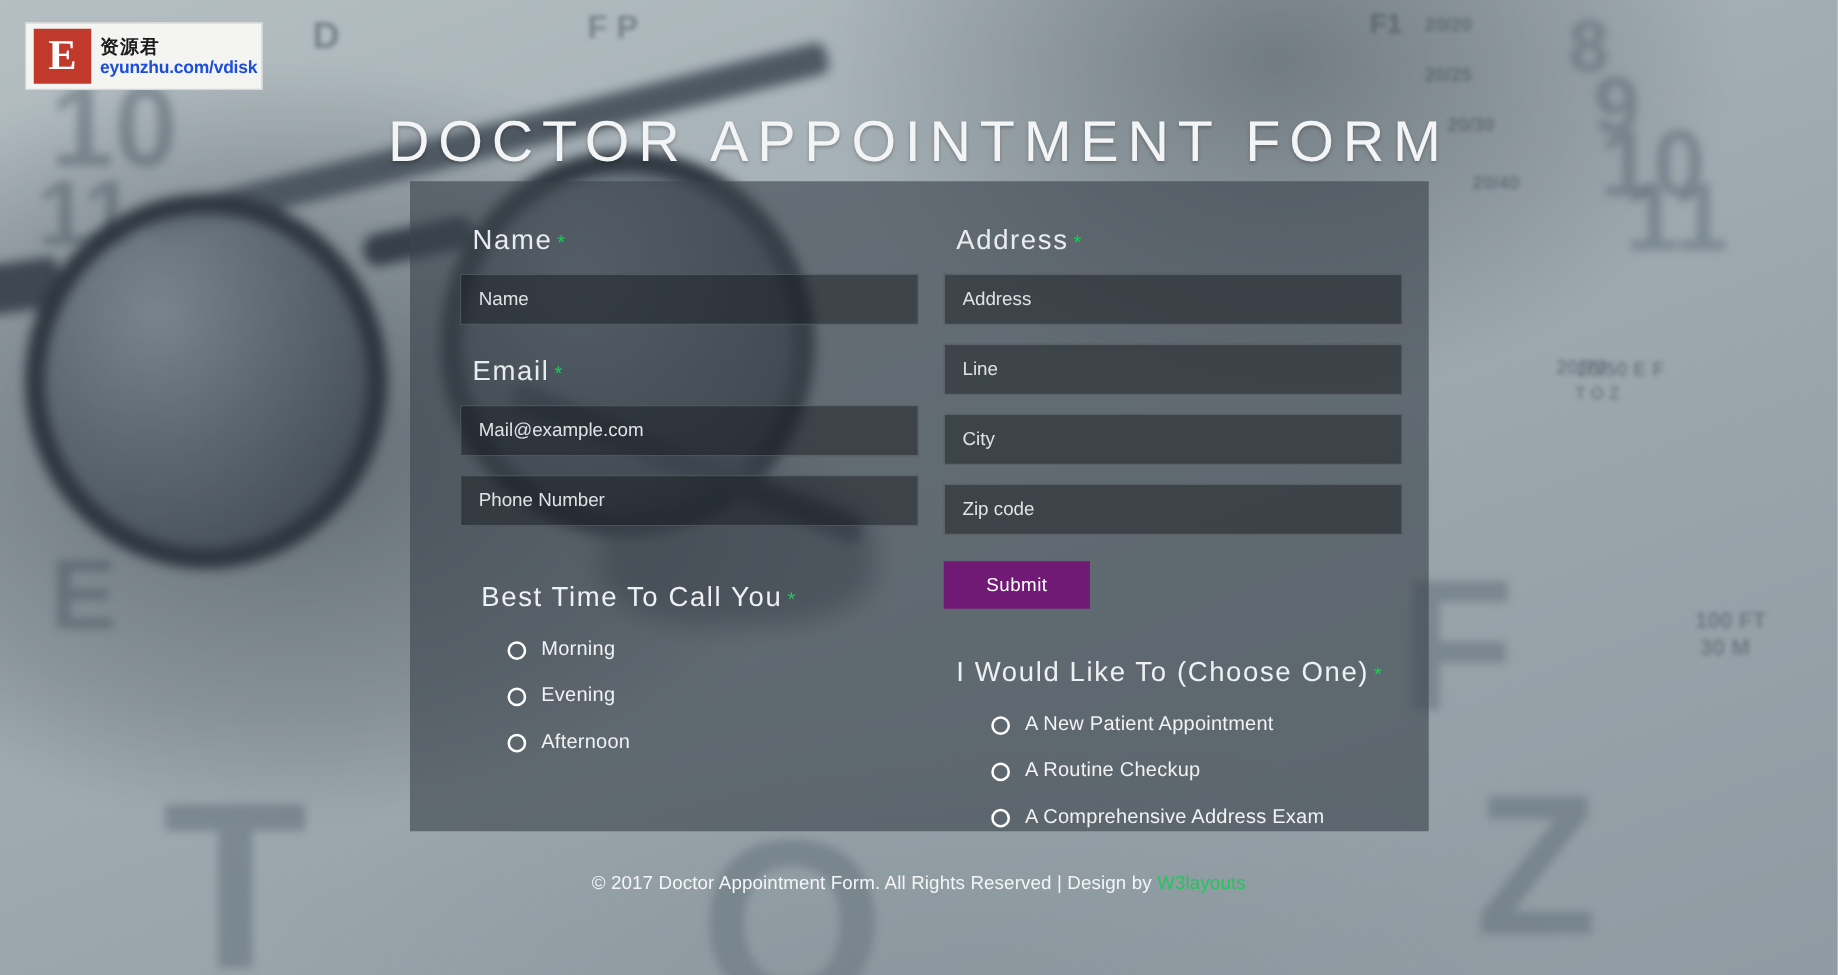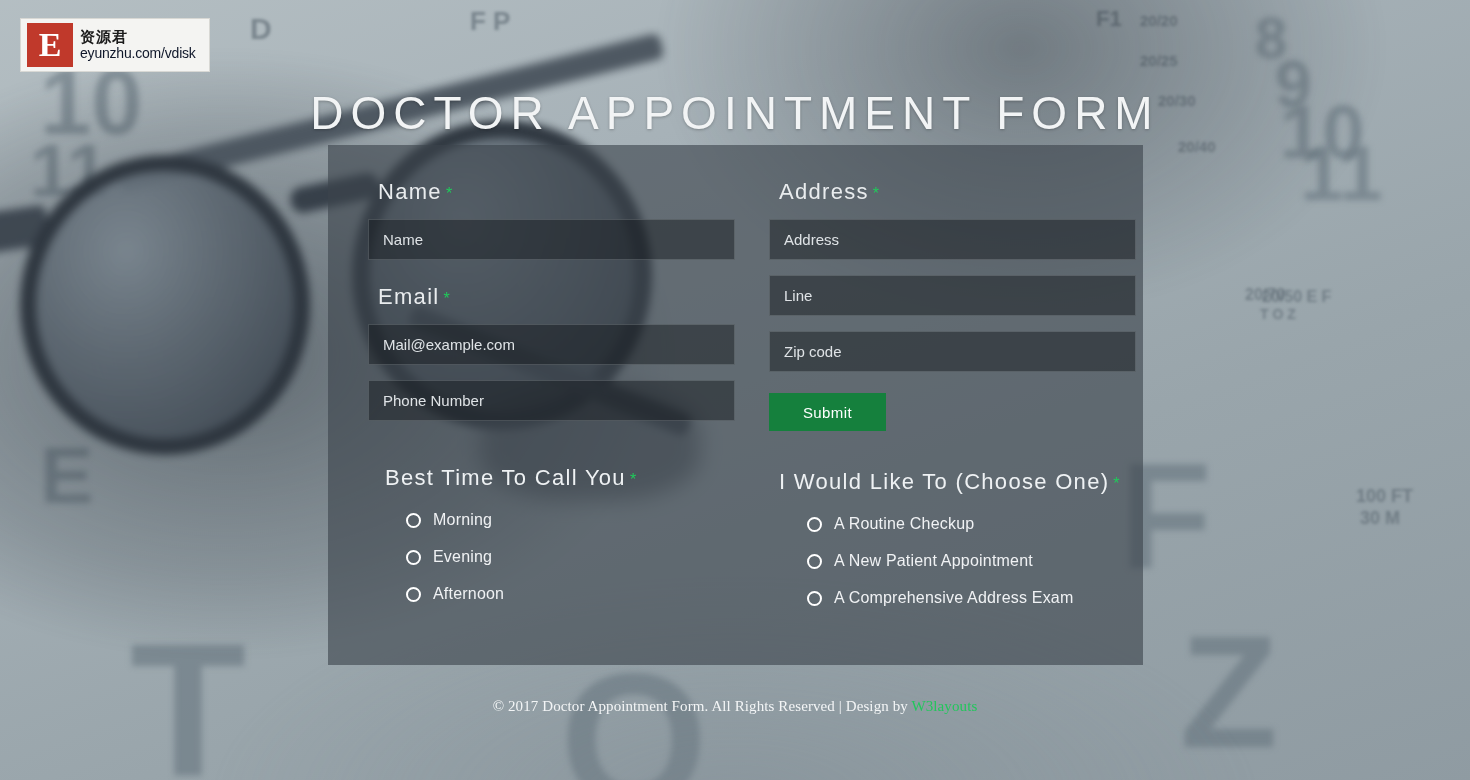--- a/index.html
+++ b/index.html
@@ -113,21 +113,21 @@
     line-height: 1;
   }
   .wm-text { margin-left: 7px; line-height: 1.05; }
   .wm-cn {
     font-family: "DejaVu Sans", sans-serif;
     font-size: 15px; font-weight: 700; color: #1b1b1b;
     letter-spacing: 1px;
   }
   .wm-url {
     font-family: "Liberation Sans", sans-serif;
-    font-size: 14px; font-weight: 400; color: #0f172a;
+    font-size: 14px; font-weight: 700; color: #1d4ed8;
     letter-spacing: -.2px;
   }
 
   
   .title {
     position: absolute;
     left: 0; right: 0; top: 55px;
     text-align: center;
     color: #f2f4f5;
     font-size: 46px;
@@ -139,21 +139,21 @@
 
   
   .panel {
     position: absolute;
     left: 328px; top: 145px;
     width: 815px; height: 520px;
     background: rgba(60,67,76,.62);
     z-index: 20;
     padding: 34px 40px 0 40px;
   }
-  .cols { display: flex; gap: 34px; }
+  .cols { display: flex; gap: 20px; }
   .col { width: 367px; flex: 0 0 367px; }
 
   .fld-label {
     color: #e9ecee;
     font-size: 22px;
     font-weight: 400;
     letter-spacing: 1.3px;
     margin: 0 0 14px 10px;
   }
   .fld-label.spaced { margin-top: 24px; }
@@ -175,21 +175,21 @@
     font-size: 15px;
     padding: 0 14px;
     outline: none;
     margin-bottom: 15px;
   }
   .inp::placeholder { color: #dfe3e6; opacity: 1; }
 
   .btn-submit {
     margin-top: 6px;
     width: 117px; height: 38px;
-    background: #15803d;
+    background: #701a75;
     border: none;
     color: #ffffff;
     font-family: "Liberation Sans", sans-serif;
     font-size: 15px;
     letter-spacing: .4px;
     cursor: pointer;
   }
 
   .group-title {
     color: #eef1f3;
@@ -220,21 +220,20 @@
 
   
   .footer {
     position: absolute;
     left: 0; right: 0; top: 698px;
     text-align: center;
     color: #f3f5f6;
     font-size: 15px;
     z-index: 20;
     letter-spacing: .1px;
-    font-family: Liberation Serif, serif;
   }
   .footer a { color: #21c75b; text-decoration: none; }
 </style>
 </head>
 <body>
 
 <div class="page">
 
   <div class="bg-layer">
     <div class="bg-paper"></div>
@@ -321,35 +320,36 @@
         </label>
       </div>
 
       <div class="col">
 
         <div class="fld-label">
           <span>Address</span><span class="req">*</span>
         </div>
         <input class="inp" type="text" placeholder="Address" style="">
         <input class="inp" type="text" placeholder="Line" style="">
+        <input class="inp" type="text" placeholder="City" style="">
         <input class="inp" type="text" placeholder="Zip code" style="">
 
         <button class="btn-submit">Submit</button>
 
         <div class="group-title" style="margin-top:38px;">
           <span>I Would Like To (Choose One)</span><span class="req">*</span>
         </div>
 
         <label class="radio-row">
           <span class="radio-dot"></span>
+          <span class="radio-label">A New Patient Appointment</span>
+        </label>
+        <label class="radio-row">
+          <span class="radio-dot"></span>
           <span class="radio-label">A Routine Checkup</span>
-        </label>
-        <label class="radio-row">
-          <span class="radio-dot"></span>
-          <span class="radio-label">A New Patient Appointment</span>
         </label>
         <label class="radio-row">
           <span class="radio-dot"></span>
           <span class="radio-label">A Comprehensive Address Exam</span>
         </label>
       </div>
 
     </div>
   </div>
 

